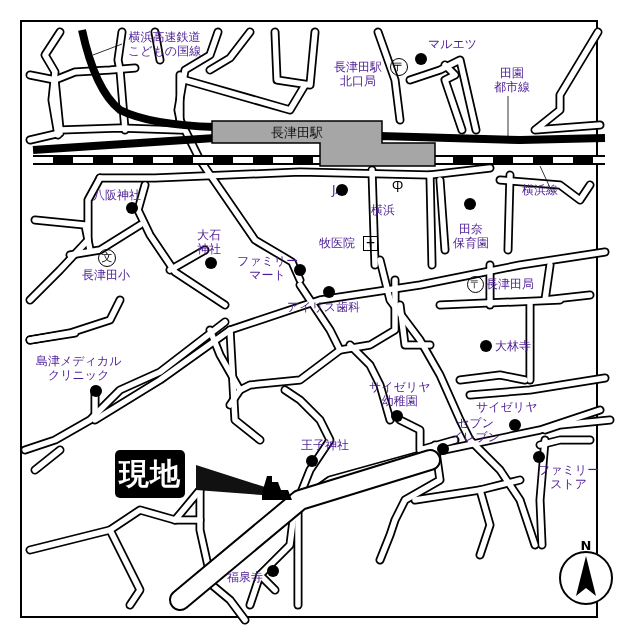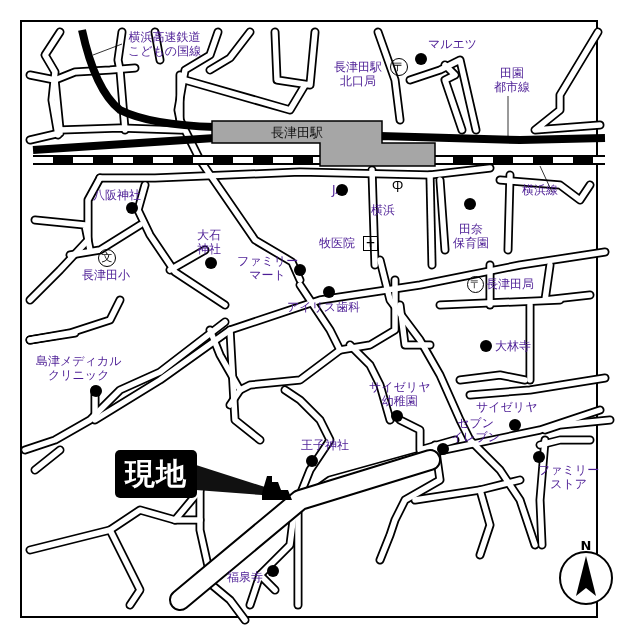--- a/index.html
+++ b/index.html
@@ -1,20 +1,20 @@
 <!DOCTYPE html>
 <html><head>
 <meta charset="utf-8">
 <style>
   html, body { margin:0; padding:0; background:#fff; }
   body { width:640px; height:640px; position:relative; overflow:hidden; font-family:"DejaVu Sans", sans-serif; }
   #map { position:absolute; left:0; top:0; width:640px; height:640px; }
   .lbl { position:absolute; font-size:12px; line-height:14px; color:#4c1d95; white-space:nowrap; text-align:center; }
   .dot { position:absolute; width:12px; height:12px; border-radius:50%; background:#000; }
-  .genchi { position:absolute; left:115px; top:450px; width:82px; height:48px; background:#000; border-radius:5px; color:#fff; font-size:30px; line-height:48px; text-align:center; font-weight:bold; letter-spacing:1px; }
+  .genchi { position:absolute; left:115px; top:450px; width:70px; height:48px; background:#000; border-radius:5px; color:#fff; font-size:30px; line-height:48px; text-align:center; font-weight:bold; letter-spacing:1px; }
   .station-label { position:absolute; left:212px; top:122px; width:170px; height:22px; line-height:22px; text-align:center; font-size:13px; color:#111; }
   .sym { position:absolute; font-size:13px; line-height:14px; color:#000; }
   .north-n { position:absolute; left:0; top:0; width:60px; text-align:center; font-size:13px; font-weight:bold; }
 </style>
 </head>
 <body>
 
 <svg id="map" viewBox="0 0 640 640" xmlns="http://www.w3.org/2000/svg">
 
   <rect x="21" y="21" width="576" height="596" fill="#fff" stroke="#000" stroke-width="2"></rect>

